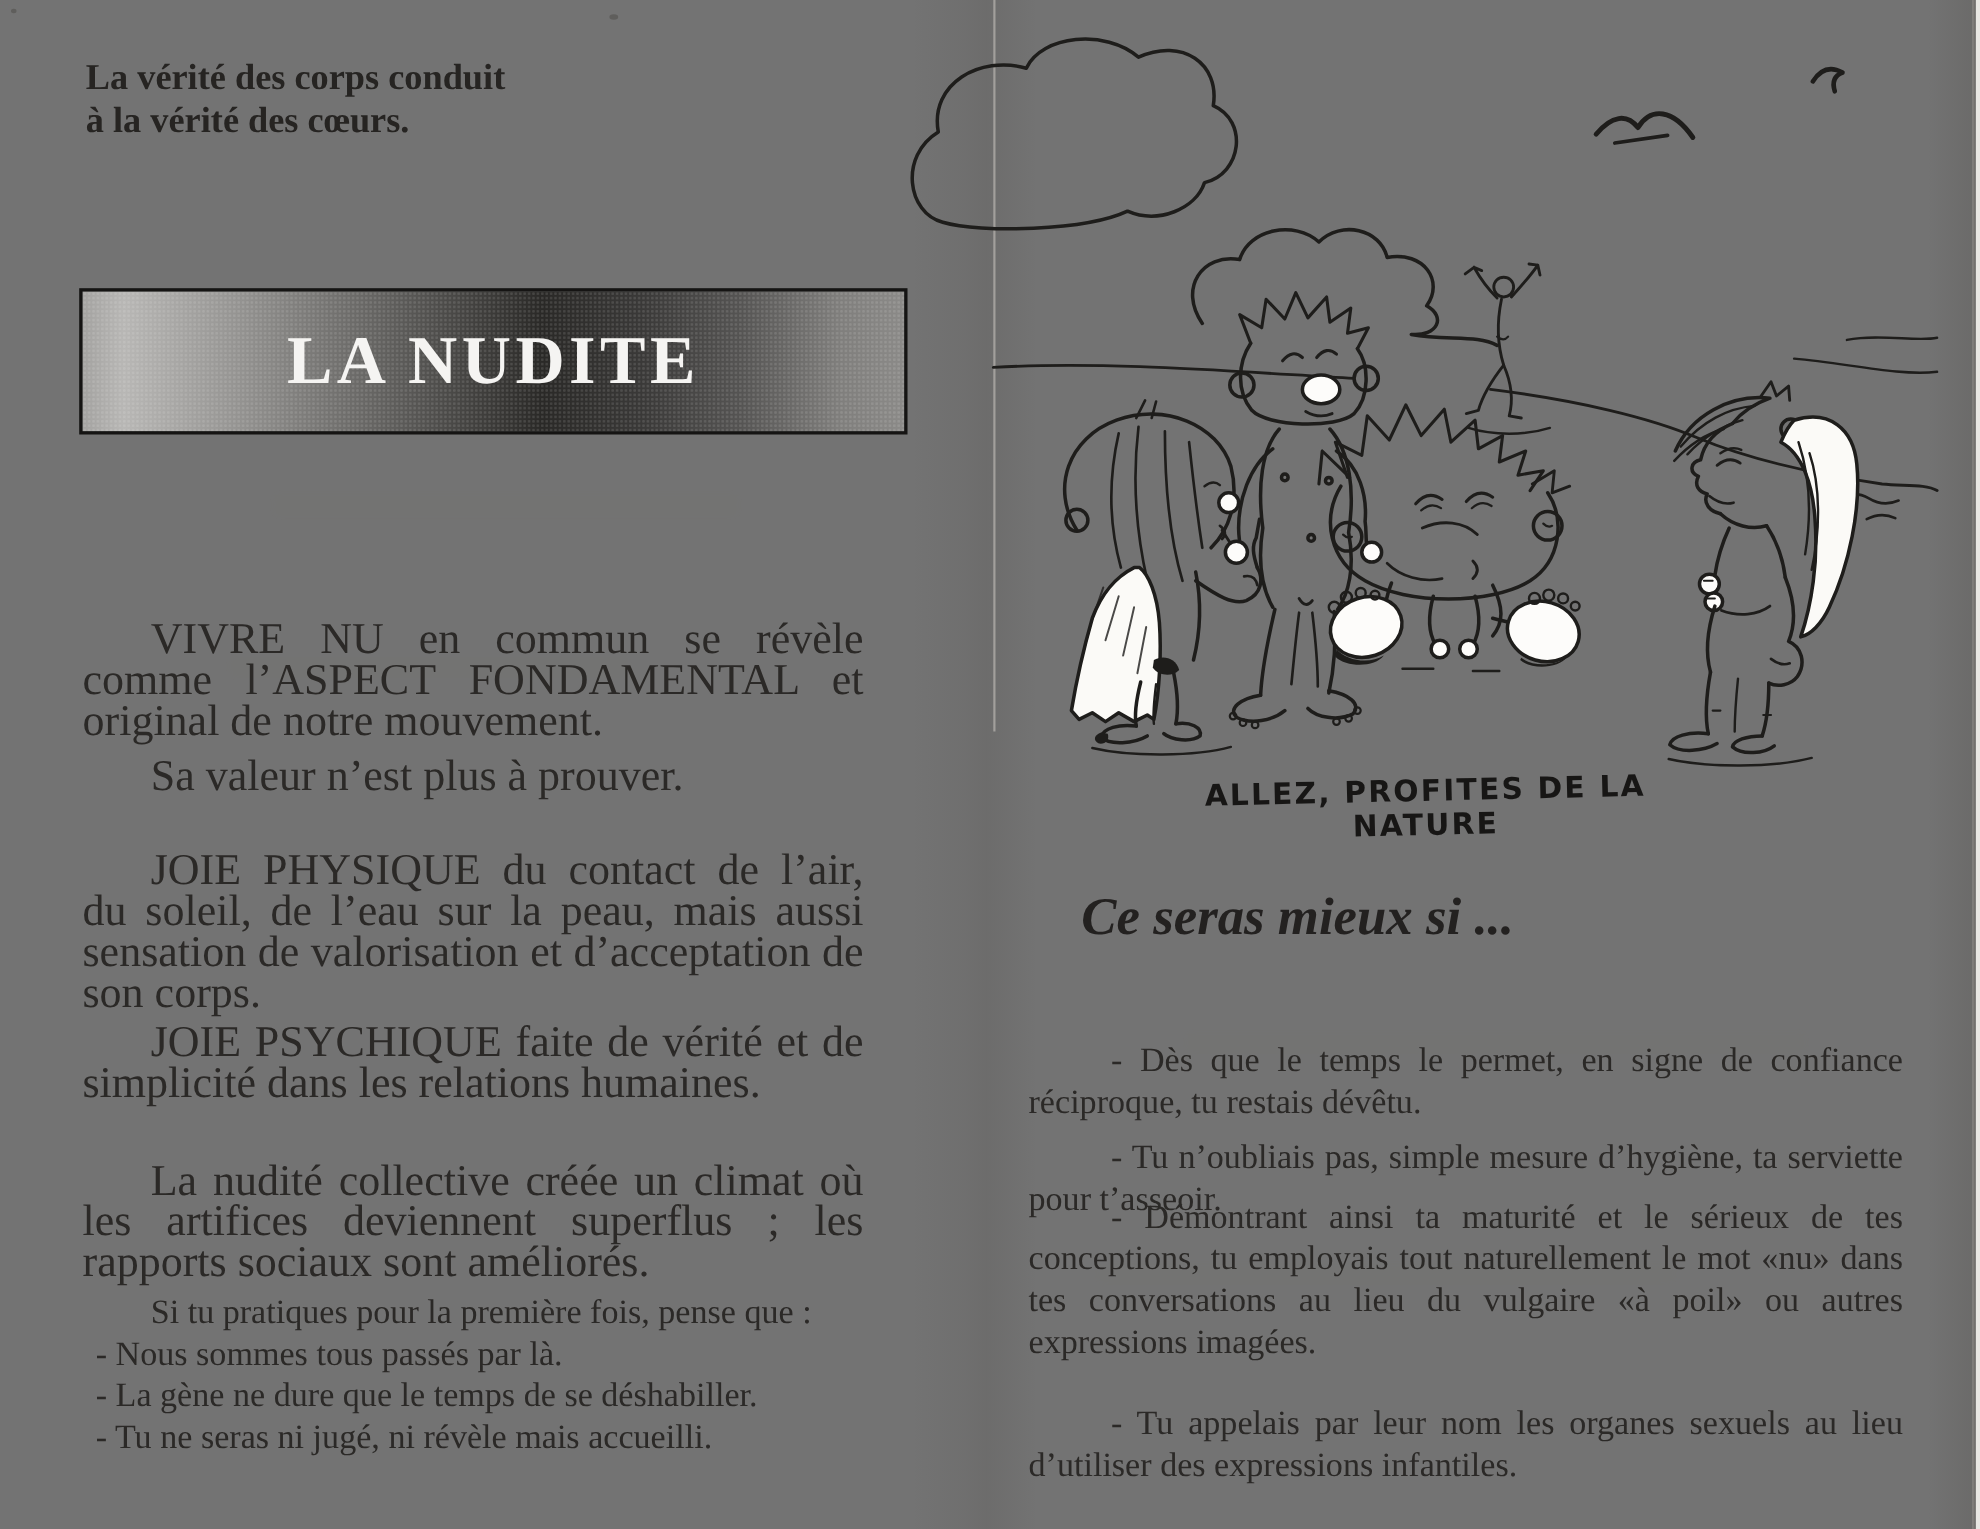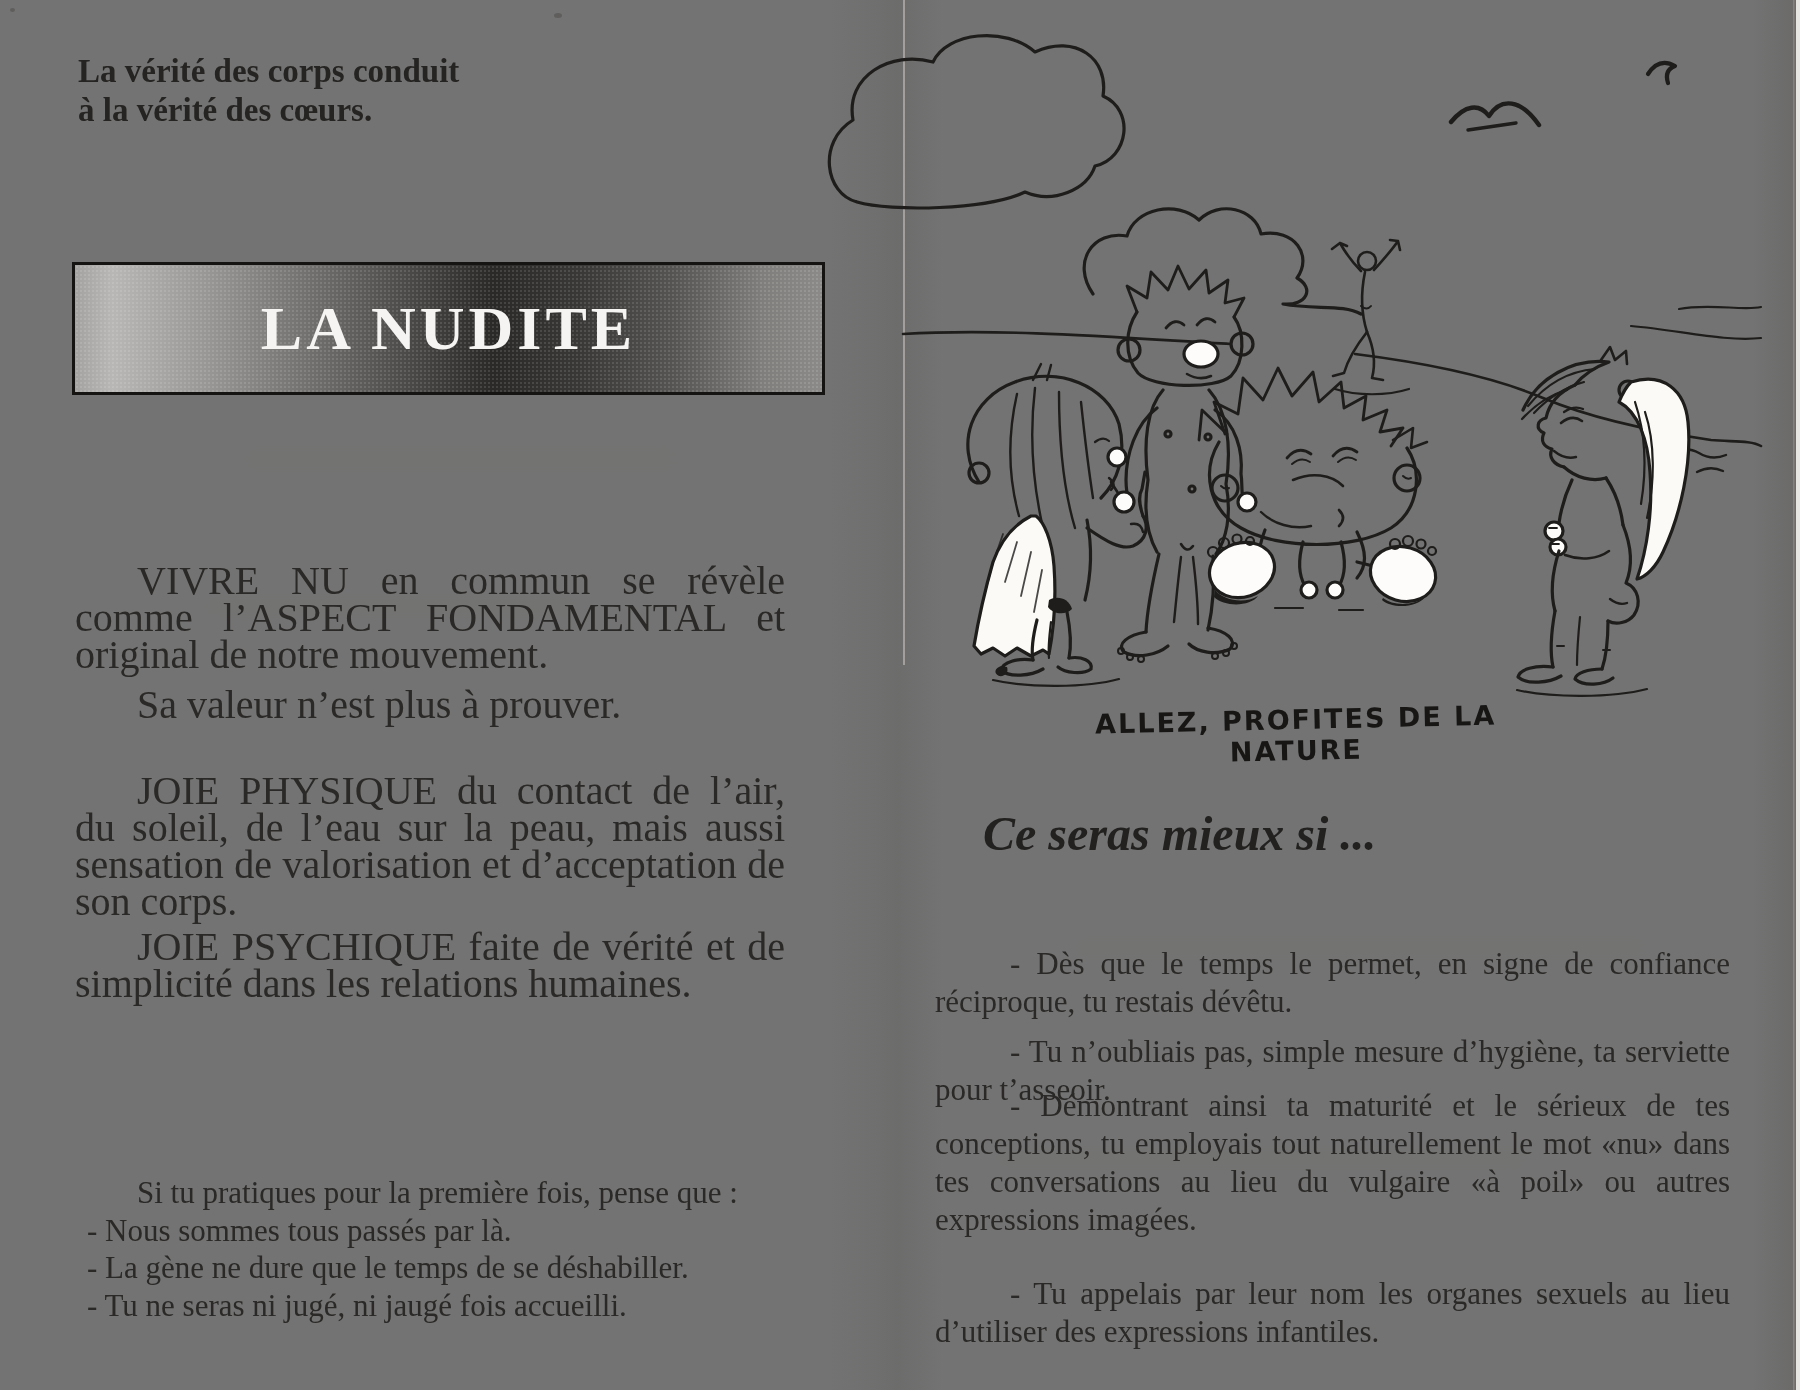--- a/index.html
+++ b/index.html
@@ -72,26 +72,27 @@
   </div>
 
   <div class="banner">
     <span class="banner-title">LA NUDITE</span>
   </div>
 
   <p class="body-p p1">VIVRE NU en commun se révèle comme l’ASPECT FONDAMENTAL et original de notre mouvement.</p>
   <p class="body-p p2">Sa valeur n’est plus à prouver.</p>
   <p class="body-p p3">JOIE PHYSIQUE du contact de l’air, du soleil, de l’eau sur la peau, mais aussi sensation de valorisation et d’acceptation de son corps.</p>
   <p class="body-p p4">JOIE PSYCHIQUE faite de vérité et de simplicité dans les relations humaines.</p>
+  <p class="body-p p5">La nudité collective créée un climat où les artifices deviennent superflus ; les rapports sociaux sont améliorés.</p>
 
   <div class="checklist">
     <div class="intro">Si tu pratiques pour la première fois, pense que :</div>
     <div class="item">- Nous sommes tous passés par là.</div>
     <div class="item">- La gène ne dure que le temps de se déshabiller.</div>
-    <div class="item">- Tu ne seras ni jugé, ni jaugé fois accueilli.</div>
+    <div class="item">- Tu ne seras ni jugé, ni révèle mais accueilli.</div>
   </div>
 
   <svg class="cartoon" viewBox="0 0 970 700" xmlns="http://www.w3.org/2000/svg">
     <g stroke="#1e1d1b" fill="none" stroke-width="3.2" stroke-linecap="round" stroke-linejoin="round">
 
       <g>
         <path d="M62,192 C30,184 22,132 58,110 C50,66 96,40 138,52 C152,22 210,16 240,42 C280,24 314,48 308,86 C340,100 334,148 300,156 C292,180 258,194 230,182 C192,200 96,202 62,192"></path>
         <path d="M298,284 C276,252 298,220 332,226 C340,198 382,190 404,210 C424,190 460,198 466,224 C500,218 518,246 502,268 C520,278 512,296 488,294 C520,300 548,294 566,304"></path>
       </g>
 

